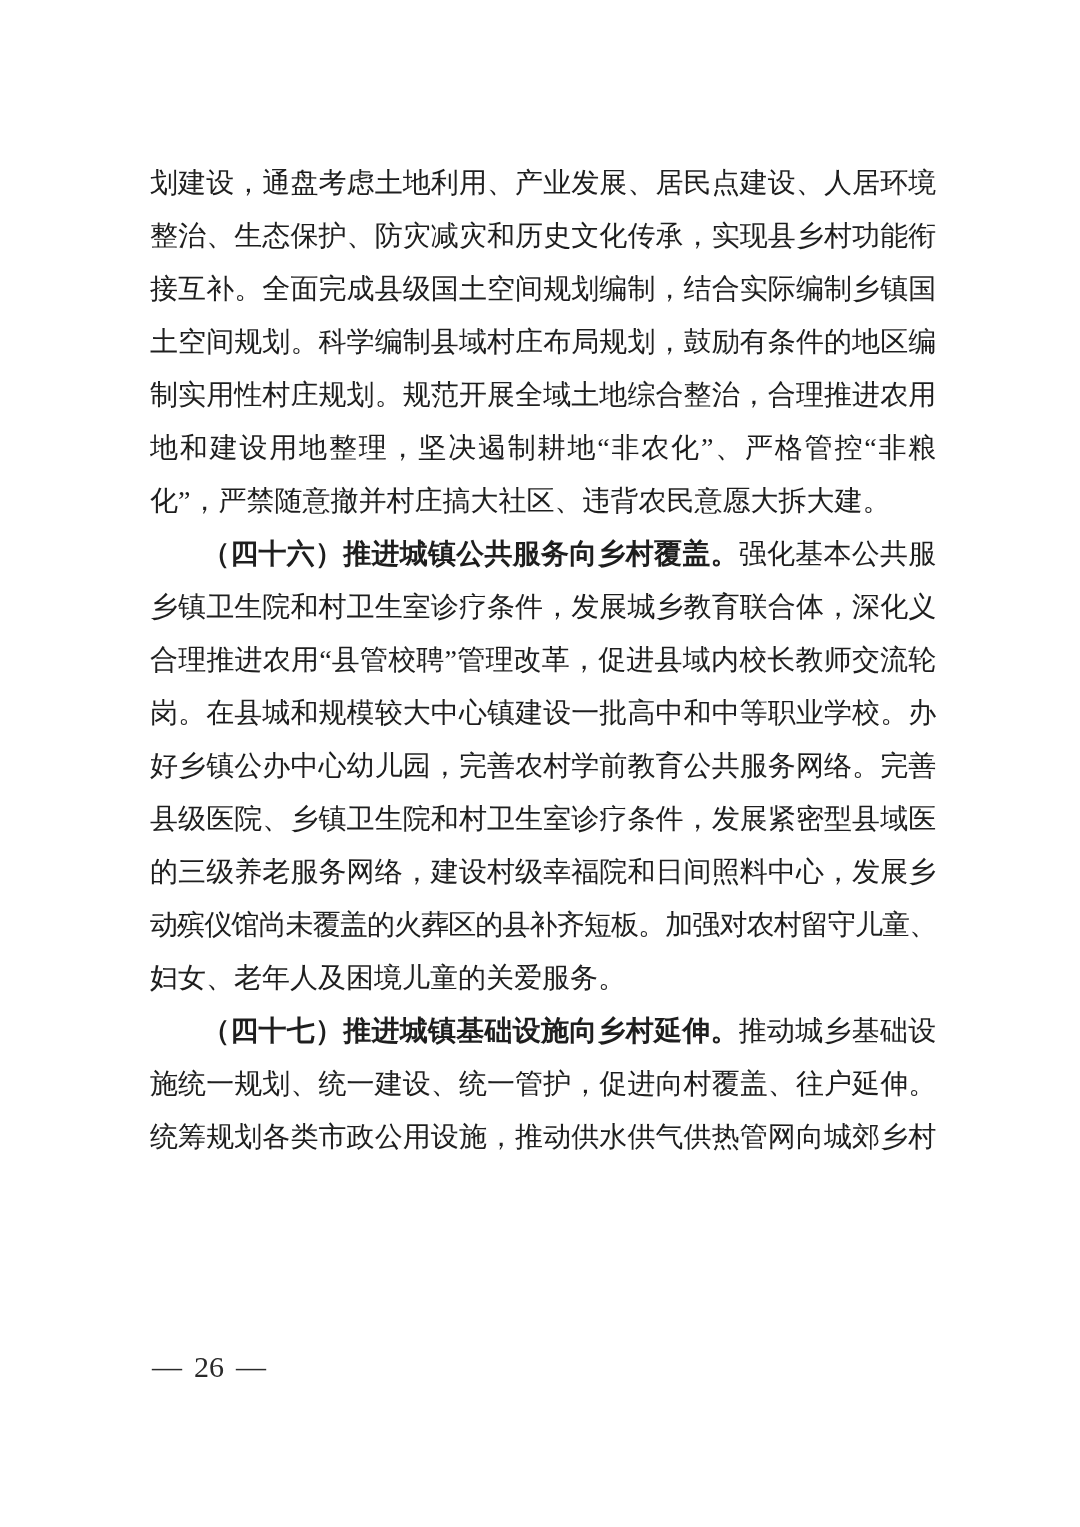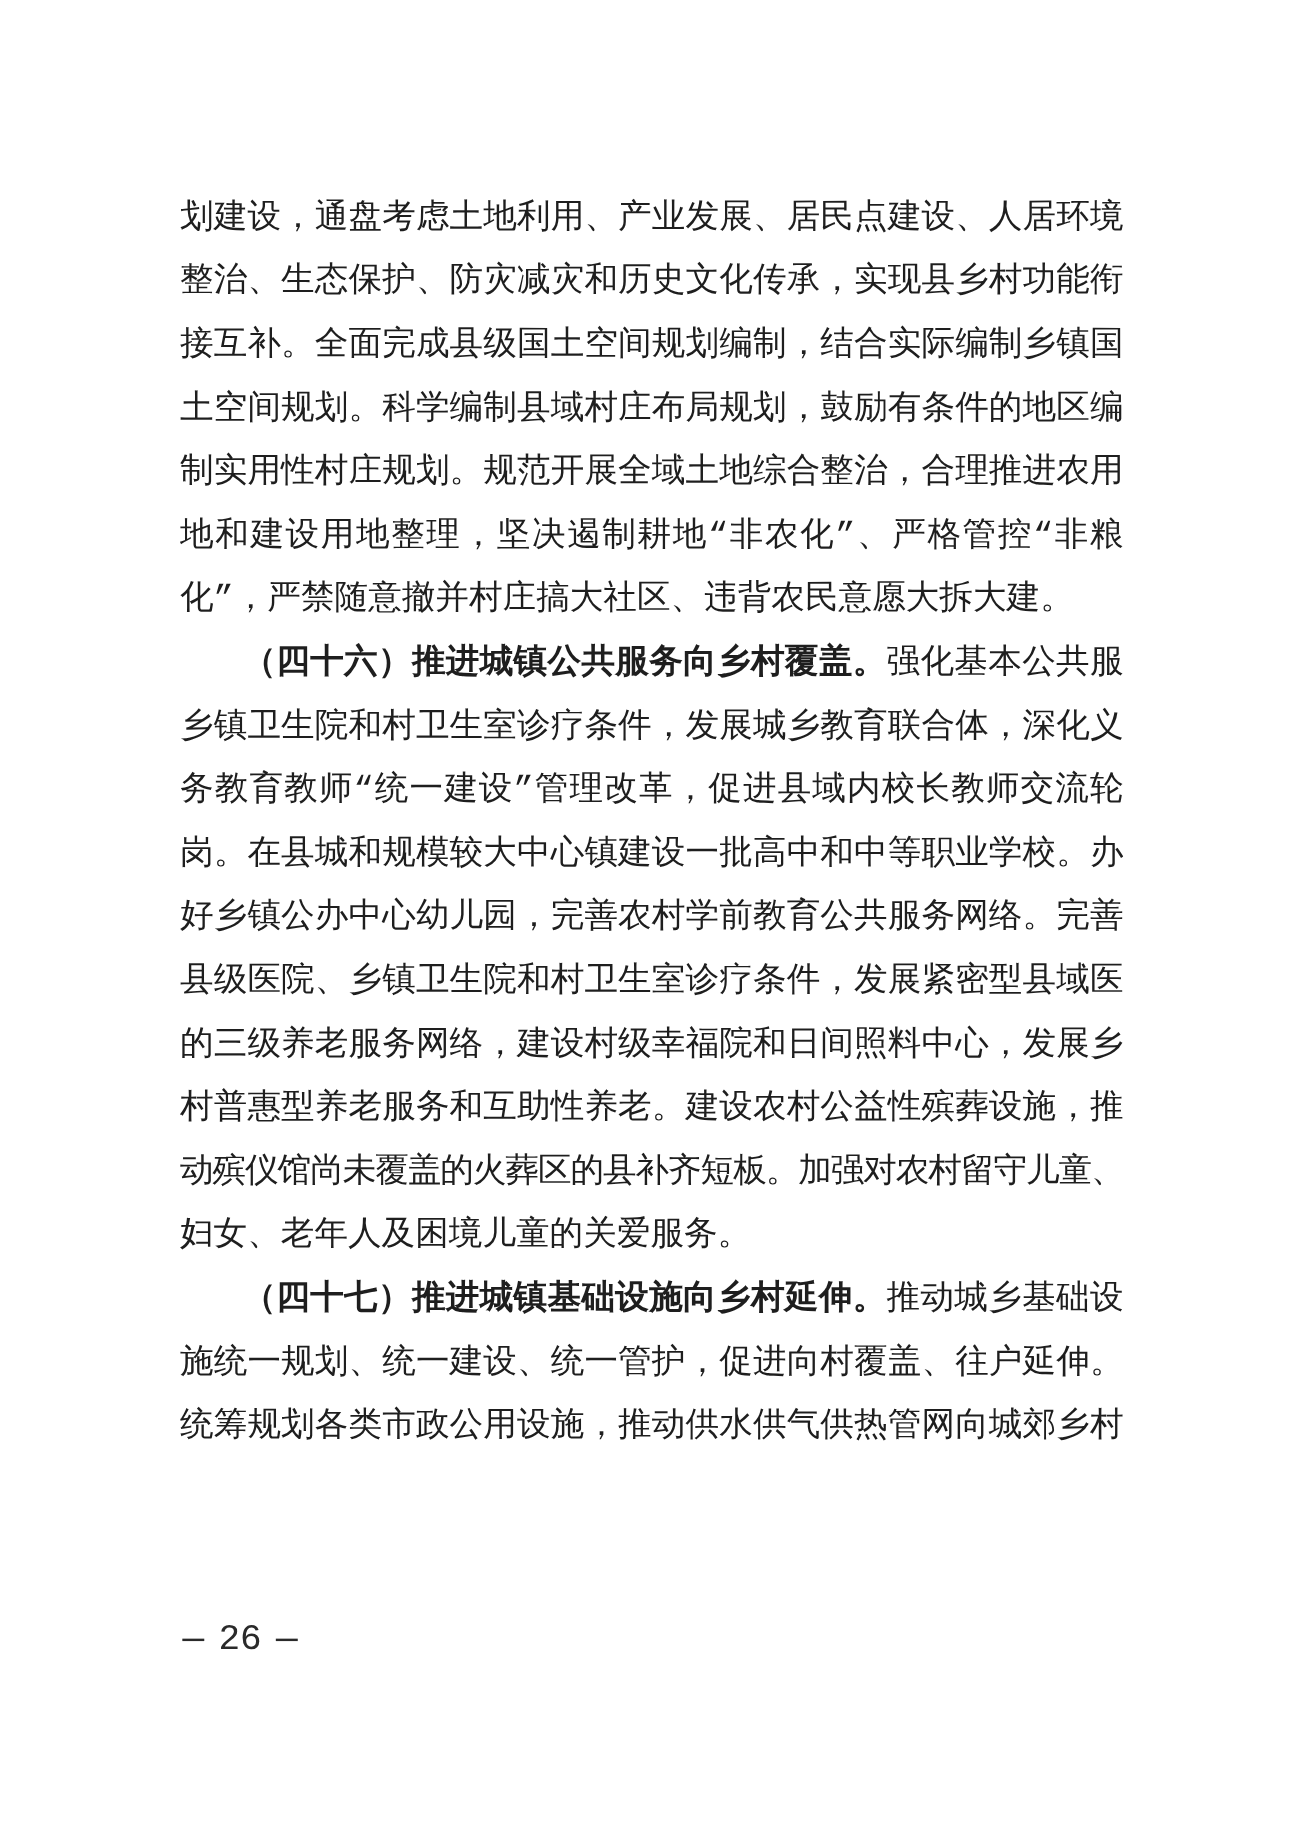--- a/index.html
+++ b/index.html
@@ -1,15 +1,15 @@
 <!DOCTYPE html>
 <html><head>
 <meta charset="utf-8">
 <style>
-  * { margin: 0; padding: 0; box-sizing: border-box; font-family: Liberation Mono, monospace; }
+  * { margin: 0; padding: 0; box-sizing: border-box; }
   html, body { background: #ffffff; }
   body {
     width: 1080px; height: 1527px;
     position: relative;
     font-family: "Liberation Serif", "DejaVu Serif", serif;
     color: #1e1e1e;
     overflow: hidden;
   }
   .page { position: absolute; inset: 0; background: #ffffff; }
   .text-block {
@@ -61,26 +61,25 @@
       <div class="line">制实用性村庄规划。规范开展全域土地综合整治，合理推进农用</div>
       <div class="line">地和建设用地整理，坚决遏制耕地“非农化”、严格管控“非粮</div>
       <div class="line end">化”，严禁随意撤并村庄搞大社区、违背农民意愿大拆大建。</div>
     </section>
 
     <section class="para">
       <div class="line indent">
         <span class="bold">（四十六）推进城镇公共服务向乡村覆盖。</span><span>强化基本公共服</span>
       </div>
       <div class="line">乡镇卫生院和村卫生室诊疗条件，发展城乡教育联合体，深化义</div>
-      <div class="line">务教育教师“统一建设”管理改革，促进县域内校长教师交流轮</div>
+      <div class="line">合理推进农用“县管校聘”管理改革，促进县域内校长教师交流轮</div>
       <div class="line">岗。在县城和规模较大中心镇建设一批高中和中等职业学校。办</div>
       <div class="line">好乡镇公办中心幼儿园，完善农村学前教育公共服务网络。完善</div>
       <div class="line">县级医院、乡镇卫生院和村卫生室诊疗条件，发展紧密型县域医</div>
       <div class="line">的三级养老服务网络，建设村级幸福院和日间照料中心，发展乡</div>
-      <div class="line">村普惠型养老服务和互助性养老。建设农村公益性殡葬设施，推</div>
       <div class="line tight">动殡仪馆尚未覆盖的火葬区的县补齐短板。加强对农村留守儿童、</div>
       <div class="line end">妇女、老年人及困境儿童的关爱服务。</div>
     </section>
 
     <section class="para">
       <div class="line indent">
         <span class="bold">（四十七）推进城镇基础设施向乡村延伸。</span><span>推动城乡基础设</span>
       </div>
       <div class="line">施统一规划、统一建设、统一管护，促进向村覆盖、往户延伸。</div>
       <div class="line">统筹规划各类市政公用设施，推动供水供气供热管网向城郊乡村</div>

